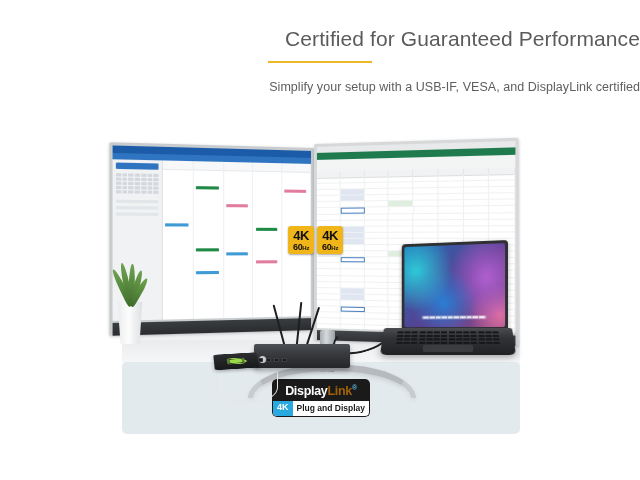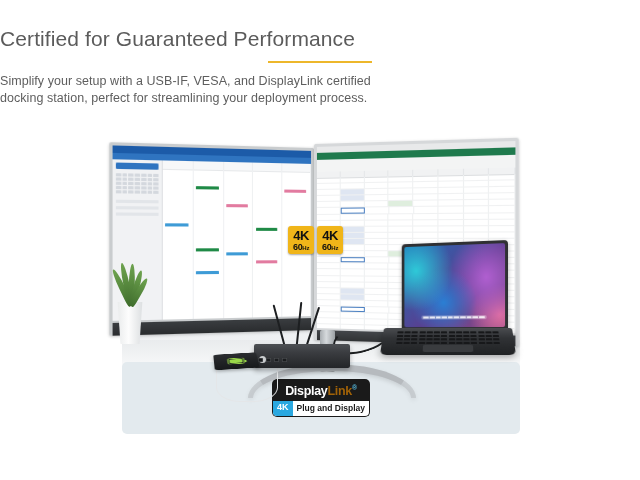--- a/index.html
+++ b/index.html
@@ -4,31 +4,31 @@
 <style>
   html,body{margin:0;padding:0;}
   body{
     width:640px;height:480px;background:#ffffff;
     font-family:"Liberation Sans", sans-serif;
     overflow:hidden;position:relative;
   }
   .page{position:absolute;inset:0;background:#fff;}
 
   
-  .header{position:absolute;left:0;top:26px;width:640px;text-align:left;}
+  .header{position:absolute;left:0;top:26px;width:640px;text-align:right;}
   .title{
     font-size:21px;line-height:26px;color:#5b5b5b;font-weight:400;
     letter-spacing:.1px;
   }
   .title .l2{display:block;}
   .rule{
     width:104px;height:2px;background:#edb72b;margin:9px auto 0;
   }
   .subtitle{
-    margin-top:10px;font-size:12.5px;line-height:17px;color:#5e5e5e;
+    margin-top:16px;font-size:12.5px;line-height:17px;color:#5e5e5e;
     letter-spacing:.05px;
   }
   .subtitle .l2{display:block;}
 
   
   .photo{
     position:absolute;left:96px;top:144px;width:424px;height:292px;
   }
 
   
@@ -290,21 +290,20 @@
 
 <div class="page">
 
   <div class="header">
     <div class="title">
       <span data-bind="header.title_line1">Certified for Guaranteed Performance</span>
     </div>
     <div class="rule"></div>
     <div class="subtitle">
       <span data-bind="header.subtitle_line1">Simplify your setup with a USB-IF, VESA, and DisplayLink certified</span>
-      <span class="l2" data-bind="header.subtitle_line2">docking station, perfect for streamlining your deployment process.</span>
     </div>
   </div>
 
   <div class="photo">
 
     <div class="desk"></div>
     <div class="desk-edge"></div>
 
     <div class="plant">
       <div class="pot"></div>

